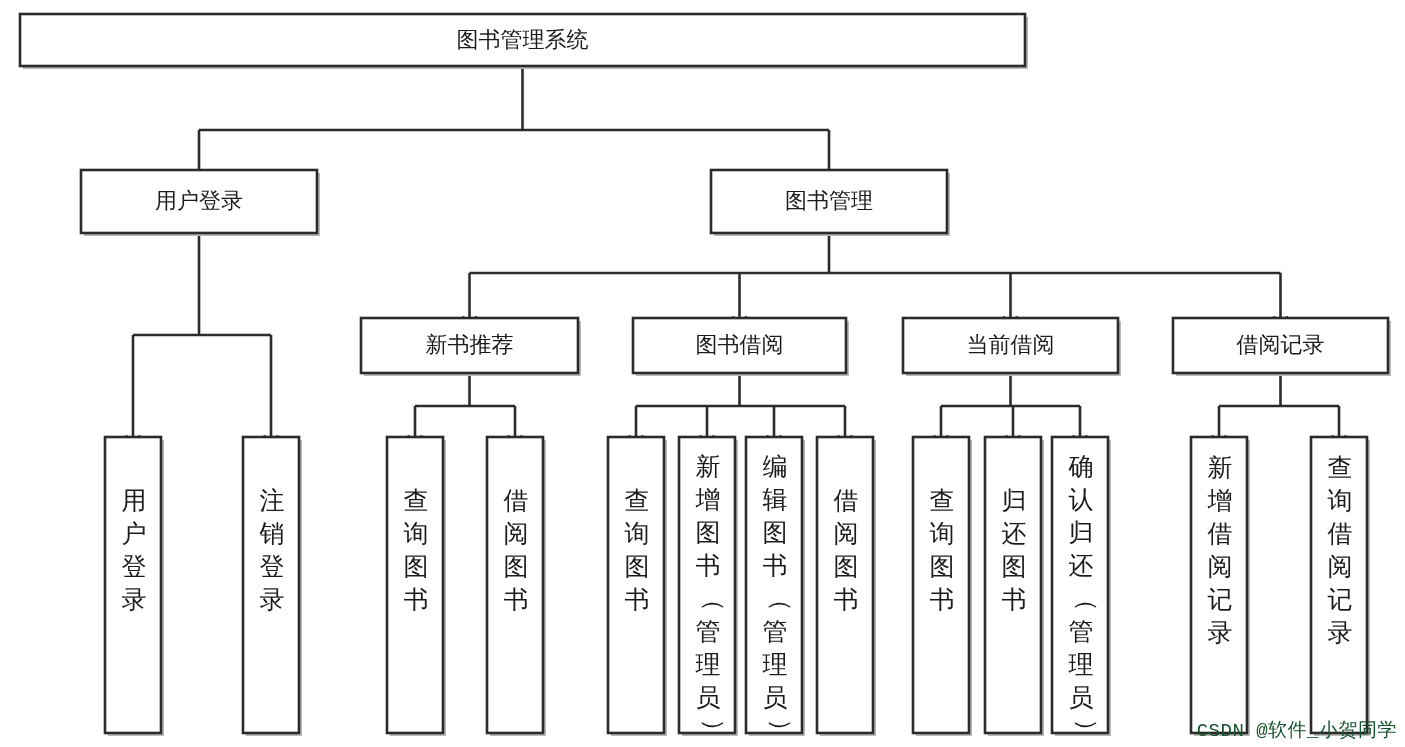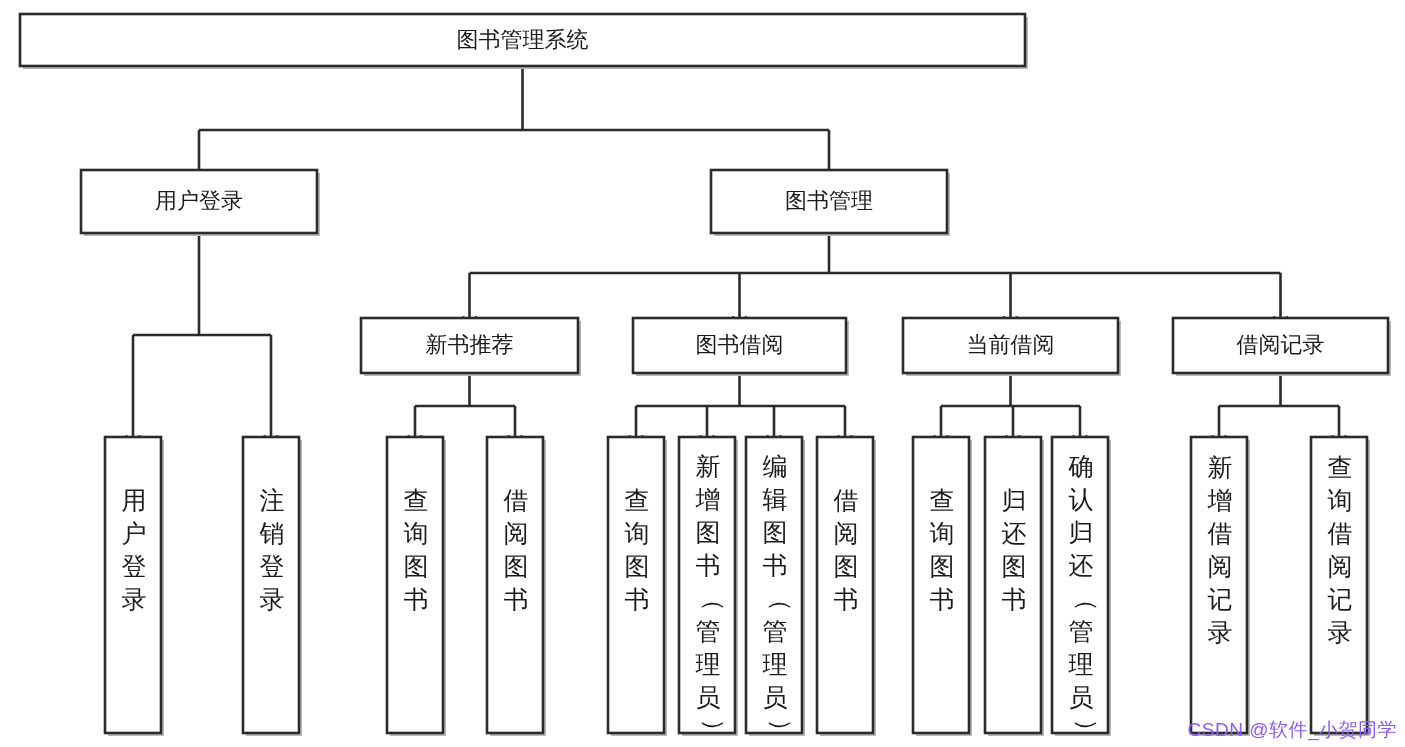--- a/index.html
+++ b/index.html
@@ -32,23 +32,23 @@
   .leaf-label{
     fill:#1b1b1b;
     font-family:"Liberation Sans","DejaVu Sans",sans-serif;
     font-size:25px;
     text-anchor:middle;
   }
   .watermark{
     position:absolute;
     right:8px;
     bottom:4px;
-    font-family:Liberation Sans, sans-serif;
+    font-family:Liberation Mono, monospace;
     font-size:19px;
-    color:#8b5cf6;
+    color:#14532d;
     white-space:nowrap;
     letter-spacing:0.5px;
   }
 </style>
 </head>
 <body>
 
 <svg id="diagram" viewBox="0 0 1405 747" xmlns="http://www.w3.org/2000/svg">
   <defs>
     <marker id="arrow" markerWidth="14" markerHeight="16" refX="1.5" refY="8" orient="auto" markerUnits="userSpaceOnUse">

